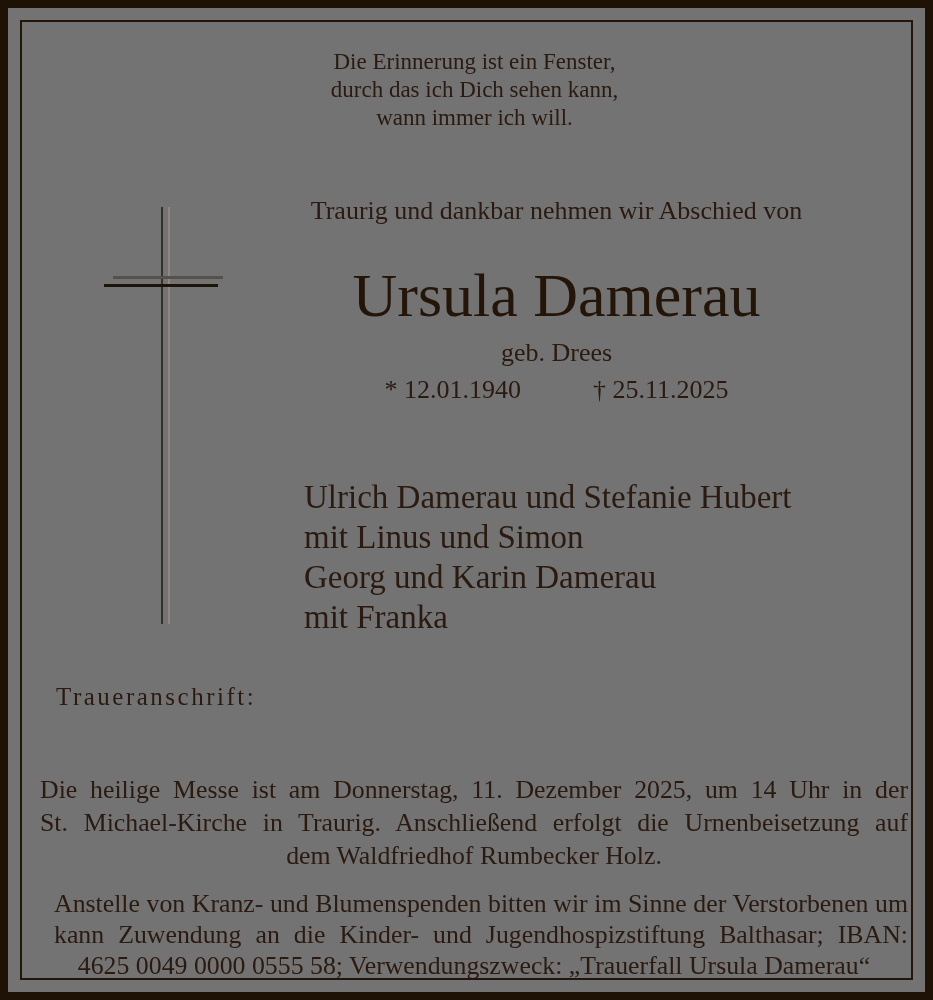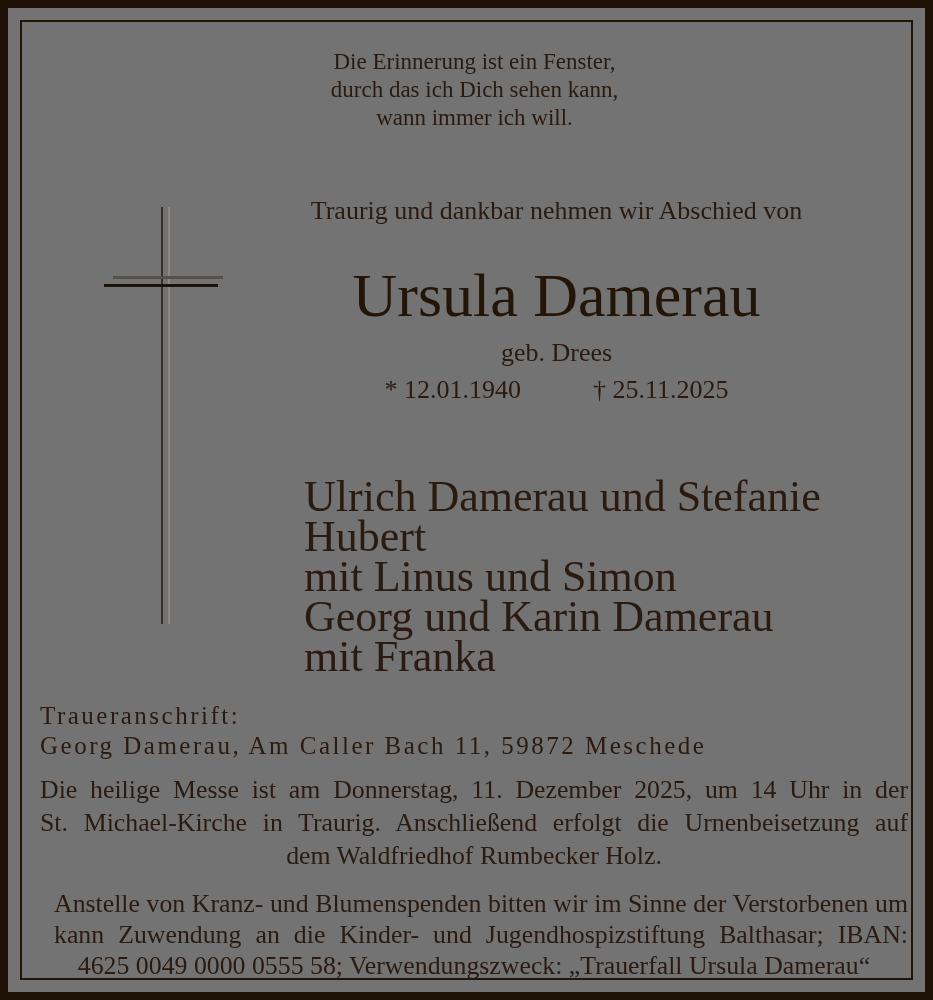--- a/index.html
+++ b/index.html
@@ -36,25 +36,25 @@
   .cross-h1 { left: 105px; top: 268px; width: 110px; height: 3px; background: #56504a; }
   .cross-h2 { left: 96px;  top: 276px; width: 114px; height: 3px; background: #1c140b; }
   
   .col { position: absolute; left: 296px; width: 505px; }
   .intro   { top: 188px; font-size: 26px; line-height: 30px; text-align: center; }
   .name    { top: 252px; font-size: 62px; line-height: 70px; text-align: center; padding-right: 28px; color: #241509; }
   .maiden  { top: 330px; font-size: 26px; line-height: 30px; text-align: center; padding-right: 28px; }
   .dates   { top: 367px; font-size: 26px; line-height: 30px; text-align: center; padding-right: 28px; }
   .dates .death { margin-left: 72px; }
   .mourners { position: absolute; left: 296px; top: 469px; width: 560px;
-              font-size: 44px; line-height: 40px; text-align: left; }
+              font-size: 33px; line-height: 40px; text-align: left; }
   
   .address {
-    position: absolute; left: 32px; top: 674px; width: 868px;
-    font-size: 25px; line-height: 30px; letter-spacing: 2.5px; margin-top: 19px;
+    position: absolute; left: 48px; top: 674px; width: 868px;
+    font-size: 25px; line-height: 30px; letter-spacing: 2.5px;
   }
   .para { position: absolute; left: 32px; width: 868px; font-size: 25.8px; }
   .service  { top: 765px; line-height: 33px; }
   .donation { top: 880px; line-height: 31px; }
   .jl { text-align: justify; text-align-last: justify; overflow: hidden; white-space: normal; }
   .service .jl  { height: 33px; }
   .donation .jl { height: 31px; margin-left: 14px; }
   .ll { text-align: center; }
 </style>
 </head>
@@ -87,21 +87,20 @@
 
   <div class="mourners">
     <div>Ulrich Damerau und Stefanie Hubert</div>
     <div>mit Linus und Simon</div>
     <div>Georg und Karin Damerau</div>
     <div>mit Franka</div>
   </div>
 
   <div class="address">
     <div>Traueranschrift:</div>
-    <div>Georg Damerau, Am Caller Bach 11, 59872 Meschede</div>
   </div>
 
   <div class="para service">
     <div class="jl">Die heilige Messe ist am Donnerstag, 11. Dezember 2025, um 14 Uhr in der</div>
     <div class="jl">St. Michael-Kirche in Traurig. Anschließend erfolgt die Urnenbeisetzung auf</div>
     <div class="ll">dem Waldfriedhof Rumbecker Holz.</div>
   </div>
 
   <div class="para donation">
     <div class="jl">Anstelle von Kranz- und Blumenspenden bitten wir im Sinne der Verstorbenen um</div>

